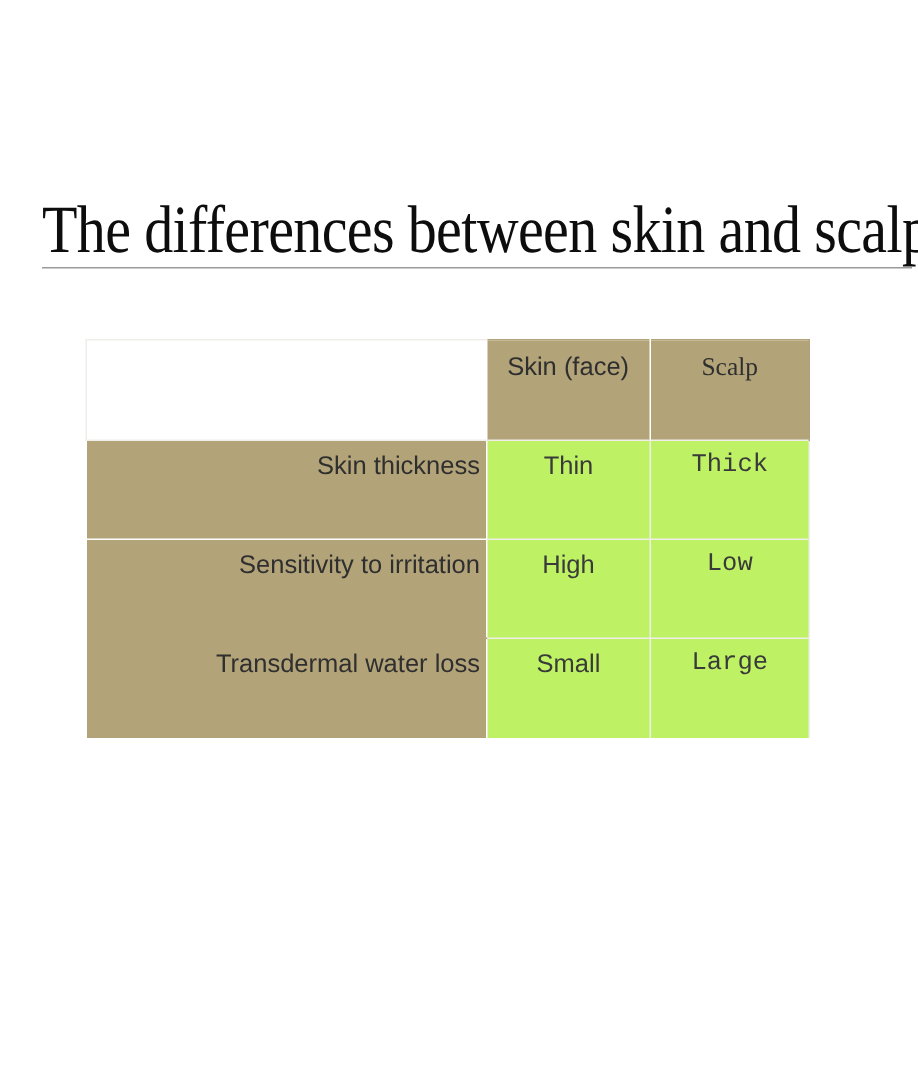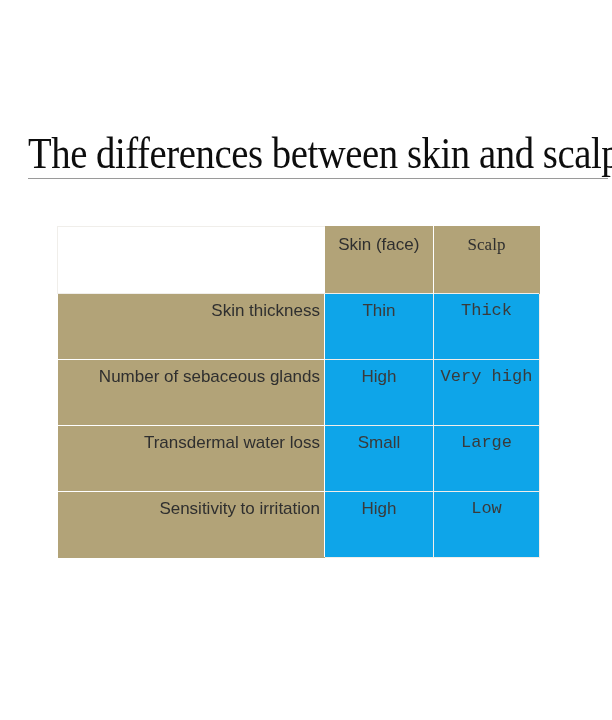--- a/index.html
+++ b/index.html
@@ -94,21 +94,21 @@
     color: #2f2f2f;
     font-size: 17px;
     text-align: right;
     padding: 7px 4px 0 6px;
     border-top: 1px solid #ffffff;
     border-right: 1px solid #ffffff;
   }
   tr.data-row.first td.row-label { border-top: 1px solid #ffffff; padding-left: 44px; }
 
   td.value-cell {
-    background: #0ea5e9;
+    background: #bef264;
     color: #3a3a3a;
     font-size: 17px;
     text-align: center;
     padding-top: 7px;
     border-top: 1px solid #f0eeea;
     border-right: 1px solid #f0eeea;
     border-left: 1px solid #f0eeea;
   }
   td.value-cell.mid { border-left: none; font-family: Liberation Mono, monospace; }
   tr.data-row.last td.value-cell { border-bottom: 1px solid #f0eeea; }
@@ -135,31 +135,26 @@
       <td class="head-cell last">Scalp</td>
     </tr>
 
     <tr class="data-row first">
       <td class="row-label">Skin thickness</td>
       <td class="value-cell">Thin</td>
       <td class="value-cell mid">Thick</td>
     </tr>
 
 
-    <tr class="data-row">
-      <td class="row-label">Number of sebaceous glands</td>
+
+    <tr class="data-row last">
+      <td class="row-label">Sensitivity to irritation</td>
       <td class="value-cell">High</td>
-      <td class="value-cell mid">Very high</td>
+      <td class="value-cell mid">Low</td>
     </tr>
 
     <tr class="data-row">
       <td class="row-label">Transdermal water loss</td>
       <td class="value-cell">Small</td>
       <td class="value-cell mid">Large</td>
     </tr>
-
-    <tr class="data-row last">
-      <td class="row-label">Sensitivity to irritation</td>
-      <td class="value-cell">High</td>
-      <td class="value-cell mid">Low</td>
-    </tr>
   </tbody>
 </table>
 
 </body></html>

